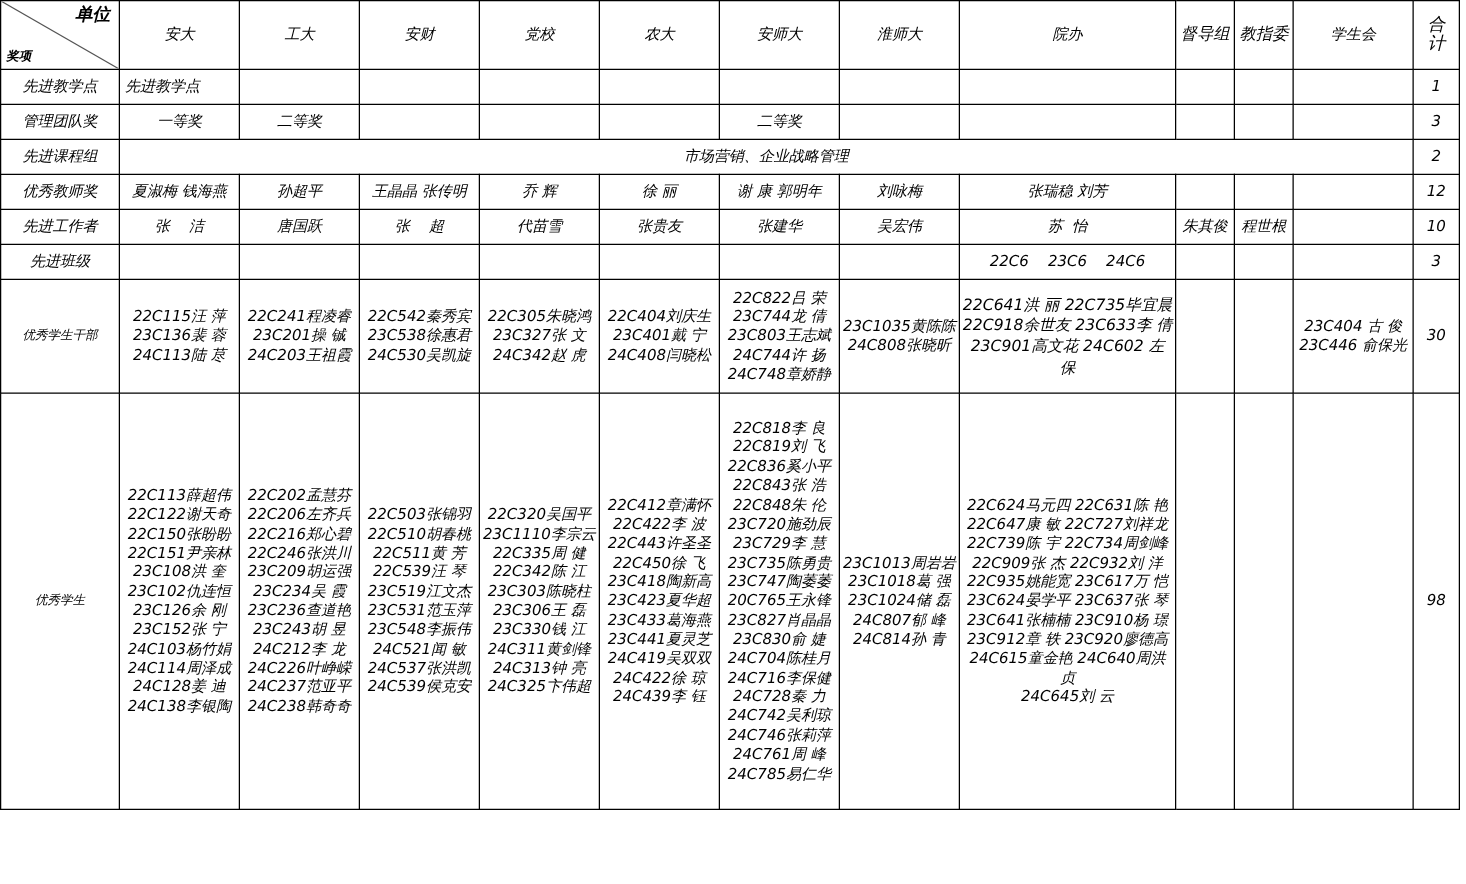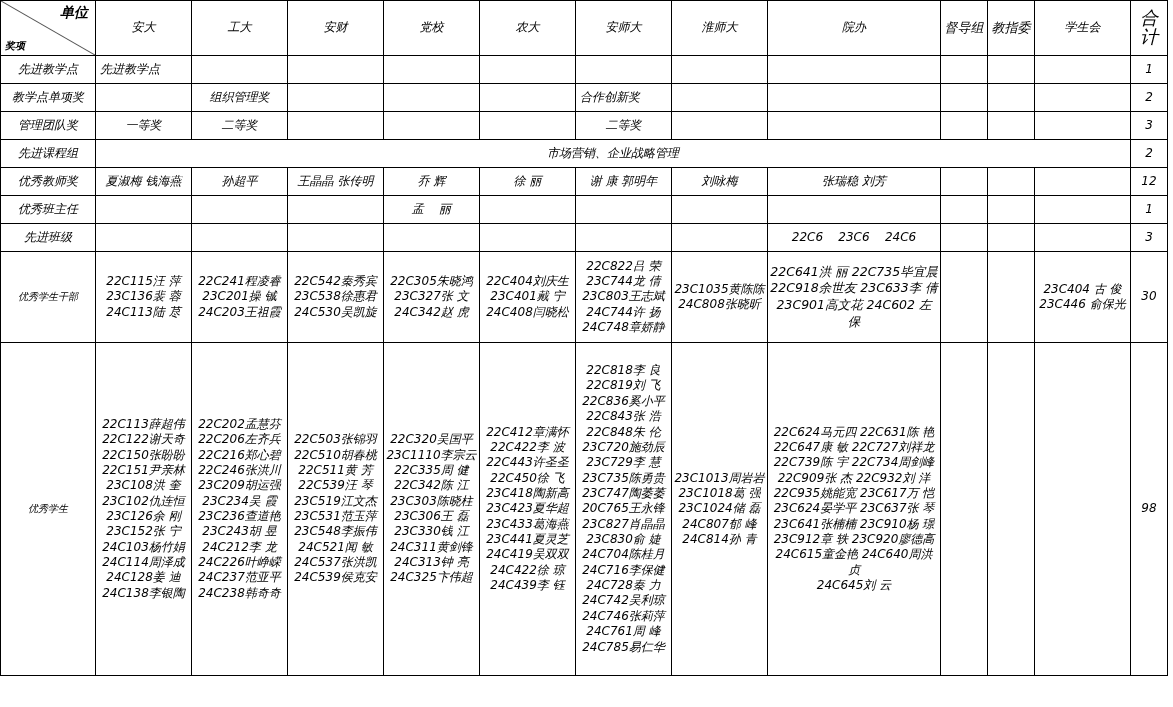--- a/index.html
+++ b/index.html
@@ -69,21 +69,21 @@
   }
   th.unit-head {
     font-size: 15px;
     font-weight: bold;
     height: 52px;
   }
   th.unit-head.narrow {
     font-size: 13px;
   }
   th.unit-head.total-head {
-    font-size: 18px;
+    font-size: 14px;
     line-height: 1.05;
     word-break: break-all;
     padding: 0 6px;
   }
   td.row-label {
     font-size: 13px;
     font-weight: bold;
     line-height: 1.0;
   }
   td.row-label.big { font-size: 10px; }
@@ -171,35 +171,20 @@
       <td class="cell"></td>
       <td class="cell"></td>
       <td class="cell"></td>
       <td class="cell"></td>
       <td class="cell"></td>
       <td class="cell"></td>
       <td class="cell"></td>
       <td class="total">1</td>
     </tr>
 
-    <tr class="r-simple">
-      <td class="row-label">教学点单项奖</td>
-      <td class="cell"></td>
-      <td class="cell">组织管理奖</td>
-      <td class="cell"></td>
-      <td class="cell"></td>
-      <td class="cell"></td>
-      <td class="cell left">合作创新奖</td>
-      <td class="cell"></td>
-      <td class="cell"></td>
-      <td class="cell"></td>
-      <td class="cell"></td>
-      <td class="cell"></td>
-      <td class="total">2</td>
-    </tr>
 
     <tr class="r-simple">
       <td class="row-label">管理团队奖</td>
       <td class="cell">一等奖</td>
       <td class="cell">二等奖</td>
       <td class="cell"></td>
       <td class="cell"></td>
       <td class="cell"></td>
       <td class="cell">二等奖</td>
       <td class="cell"></td>
@@ -225,36 +210,36 @@
       <td class="multiline">徐    丽</td>
       <td class="multiline">谢  康  郭明年</td>
       <td class="multiline">刘咏梅</td>
       <td class="multiline">张瑞稳    刘芳</td>
       <td class="multiline"></td>
       <td class="multiline"></td>
       <td class="multiline"></td>
       <td class="total">12</td>
     </tr>
 
-
-    <tr class="r-simple">
-      <td class="row-label">优秀班主任</td>
-      <td class="cell"></td>
-      <td class="cell"></td>
-      <td class="cell"></td>
-      <td class="cell">孟    丽</td>
-      <td class="cell"></td>
-      <td class="cell"></td>
-      <td class="cell"></td>
-      <td class="cell"></td>
-      <td class="cell"></td>
-      <td class="cell"></td>
-      <td class="cell"></td>
-      <td class="total">1</td>
-    </tr>
+    <tr class="r-simple">
+      <td class="row-label">先进工作者</td>
+      <td class="cell">张    洁</td>
+      <td class="cell">唐国跃</td>
+      <td class="cell">张    超</td>
+      <td class="cell">代苗雪</td>
+      <td class="cell">张贵友</td>
+      <td class="cell">张建华</td>
+      <td class="cell">吴宏伟</td>
+      <td class="cell">苏  怡</td>
+      <td class="cell">朱其俊</td>
+      <td class="cell">程世根</td>
+      <td class="cell"></td>
+      <td class="total">10</td>
+    </tr>
+
 
     <tr class="r-simple">
       <td class="row-label">先进班级</td>
       <td class="cell"></td>
       <td class="cell"></td>
       <td class="cell"></td>
       <td class="cell"></td>
       <td class="cell"></td>
       <td class="cell"></td>
       <td class="cell"></td>

